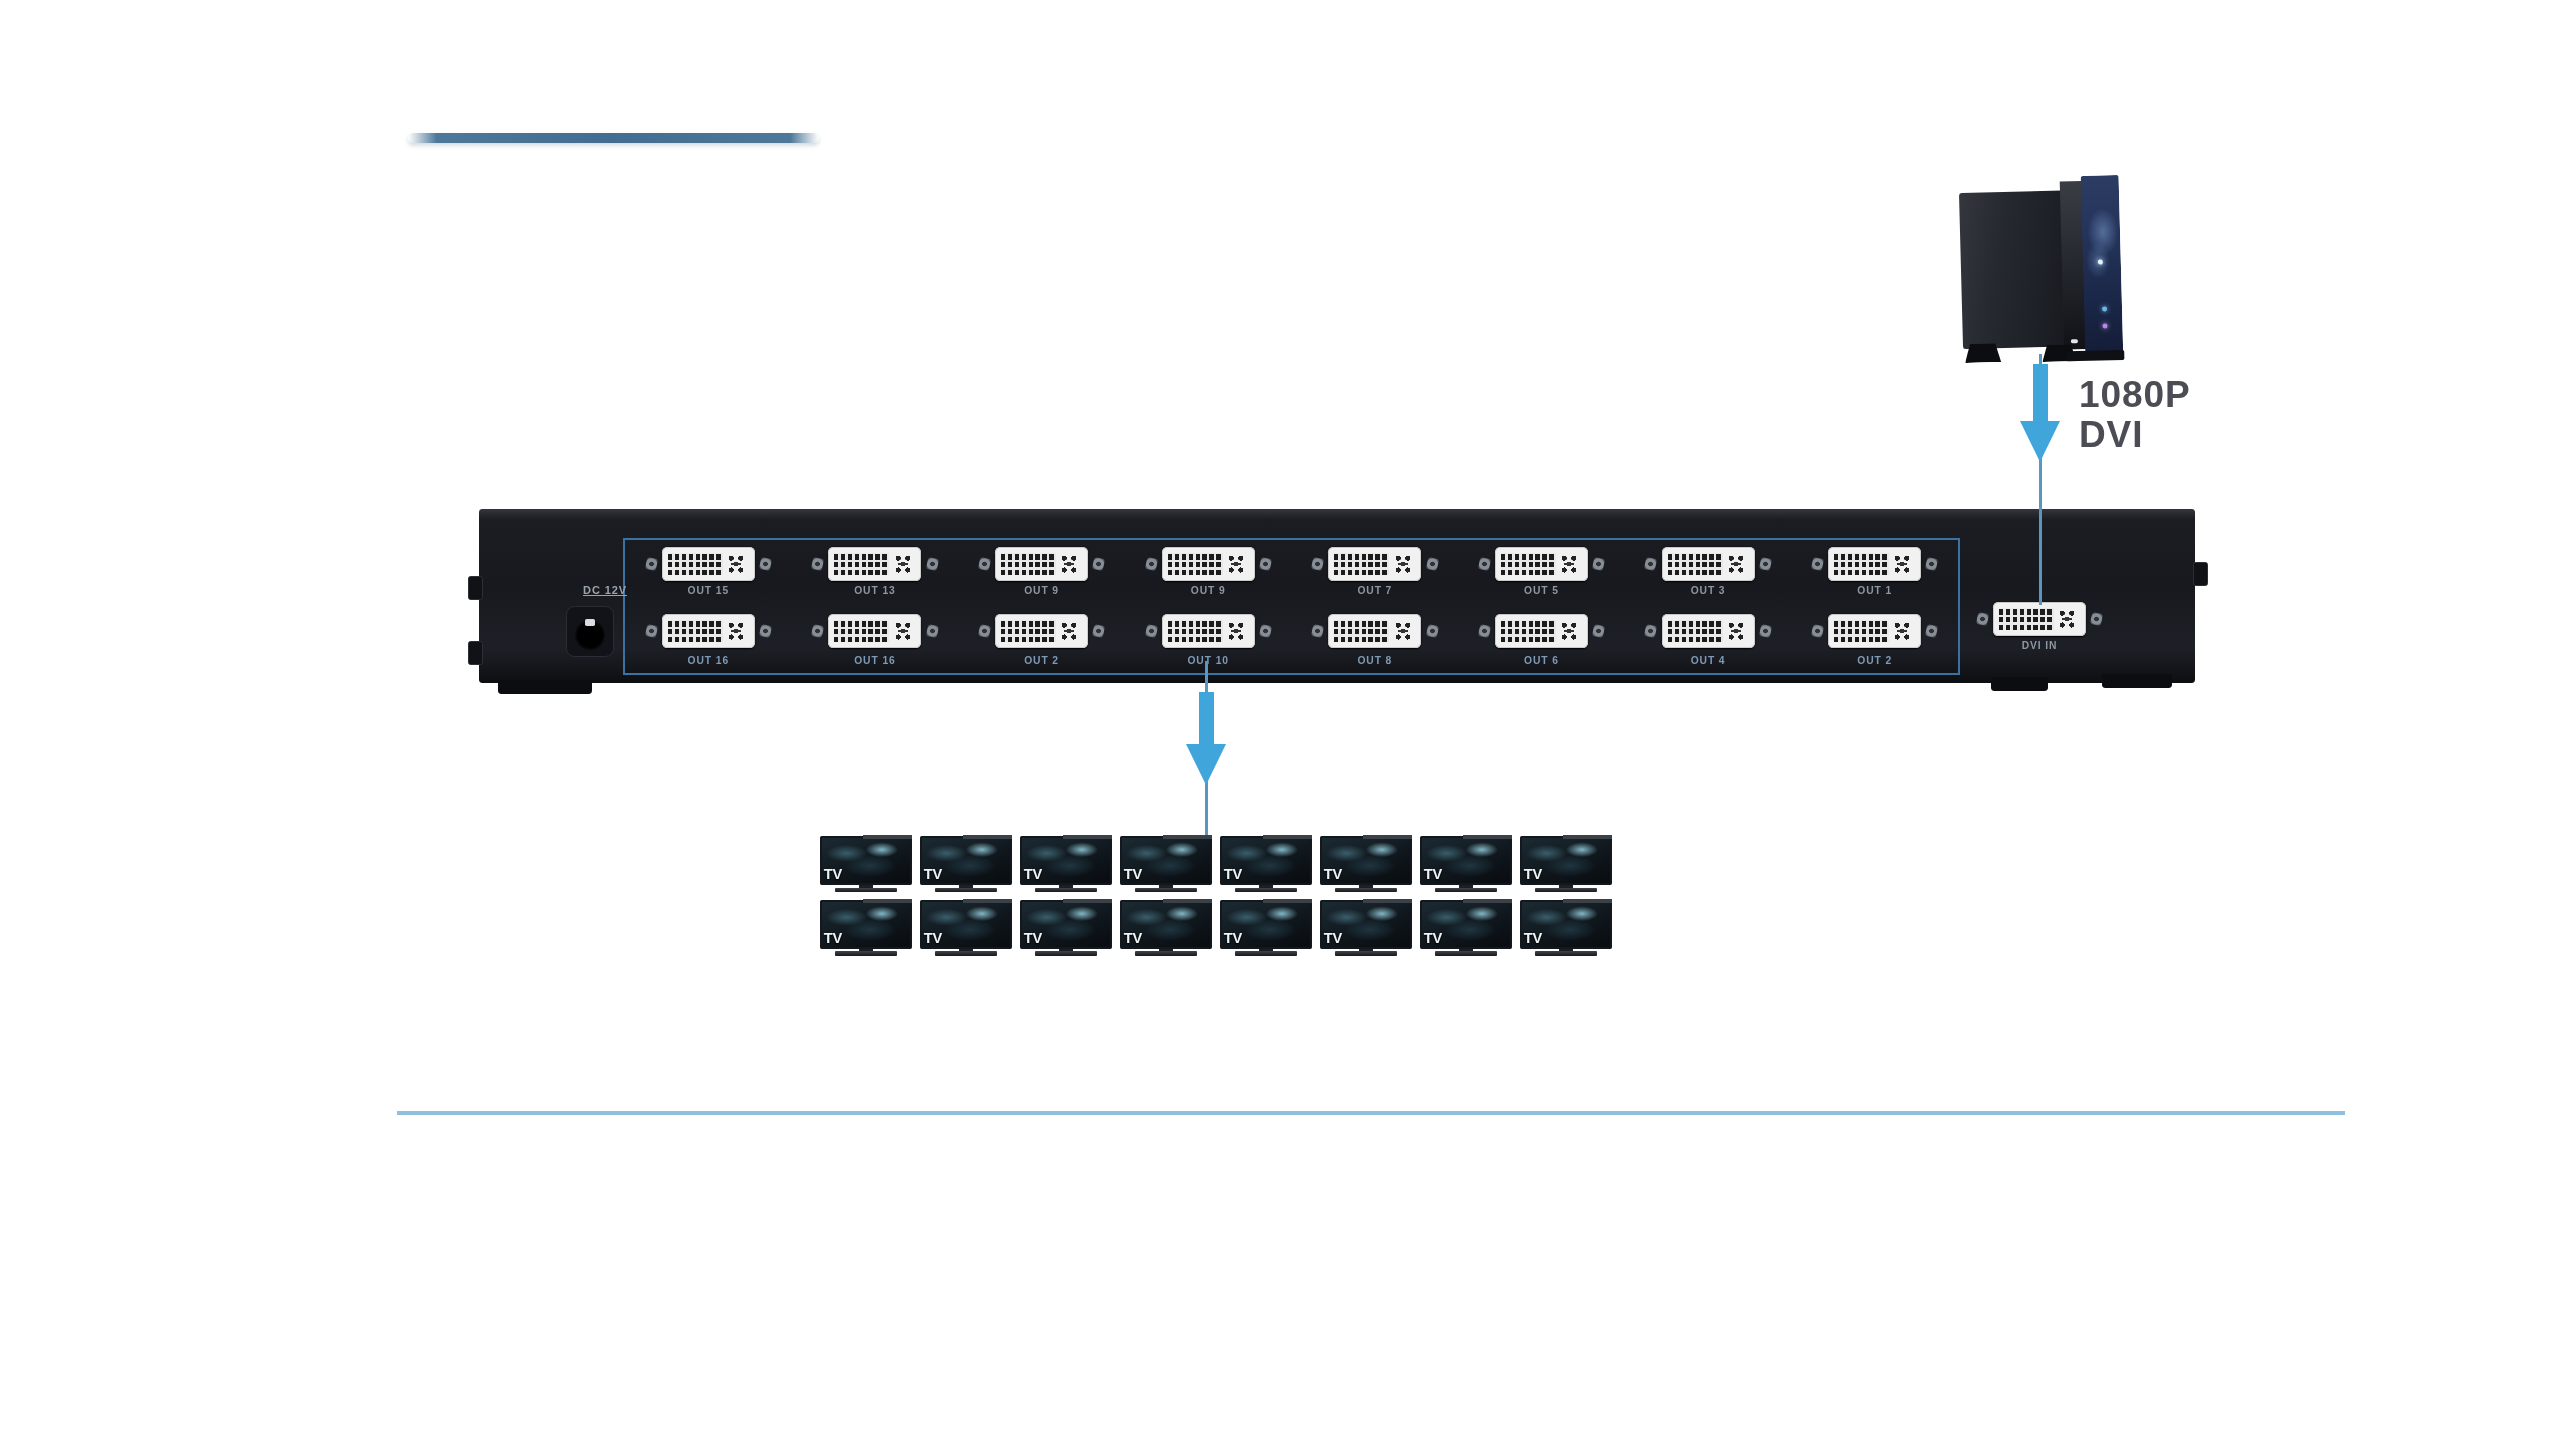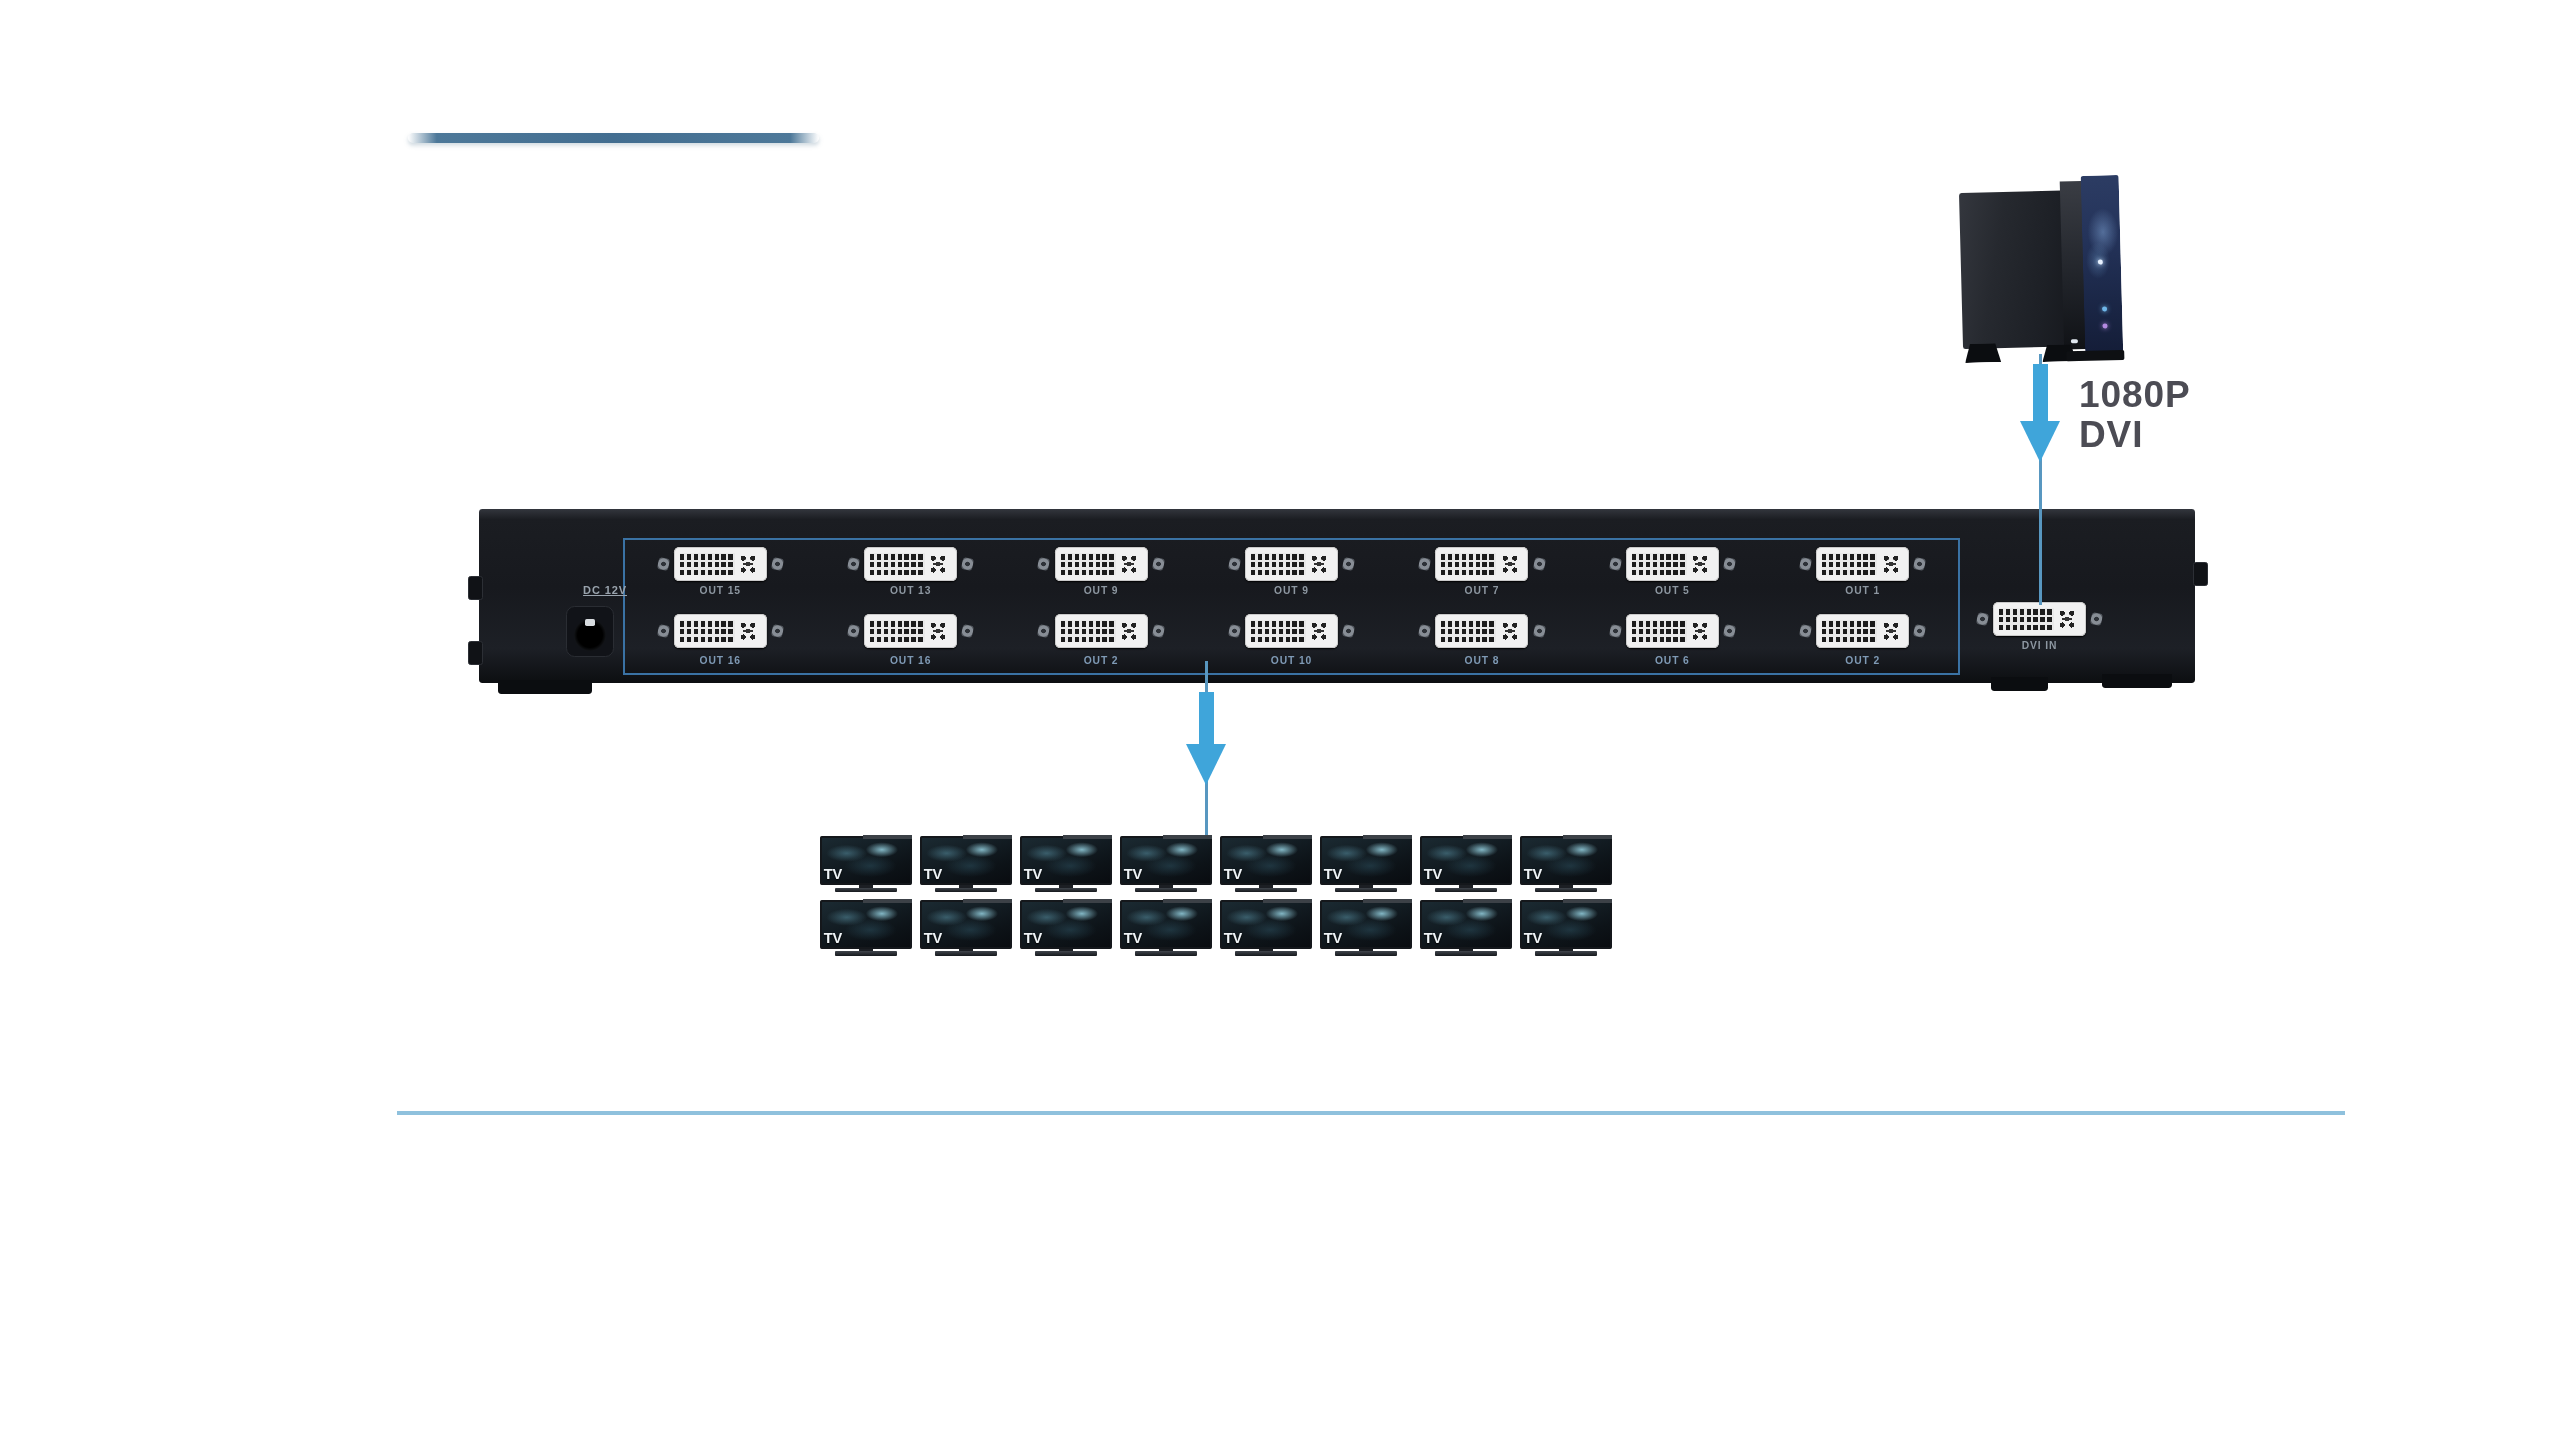--- a/index.html
+++ b/index.html
@@ -266,20 +266,40 @@
       <span class="screw"></span>
       <span class="dvi">
             <span class="pins"></span>
             <span class="blade"></span>
           </span>
       <span class="screw"></span>
     </div>
     <div class="plabel plabel-bot">OUT 6</div>
   </div>
 
+  <div class="pcol">
+    <div class="prow">
+      <span class="screw"></span>
+      <span class="dvi">
+            <span class="pins"></span>
+            <span class="blade"></span>
+          </span>
+      <span class="screw"></span>
+    </div>
+    <div class="plabel plabel-top">OUT 3</div>
+    <div class="prow prow2">
+      <span class="screw"></span>
+      <span class="dvi">
+            <span class="pins"></span>
+            <span class="blade"></span>
+          </span>
+      <span class="screw"></span>
+    </div>
+    <div class="plabel plabel-bot">OUT 4</div>
+  </div>
 
   <div class="pcol">
     <div class="prow">
       <span class="screw"></span>
       <span class="dvi">
             <span class="pins"></span>
             <span class="blade"></span>
           </span>
       <span class="screw"></span>
     </div>

